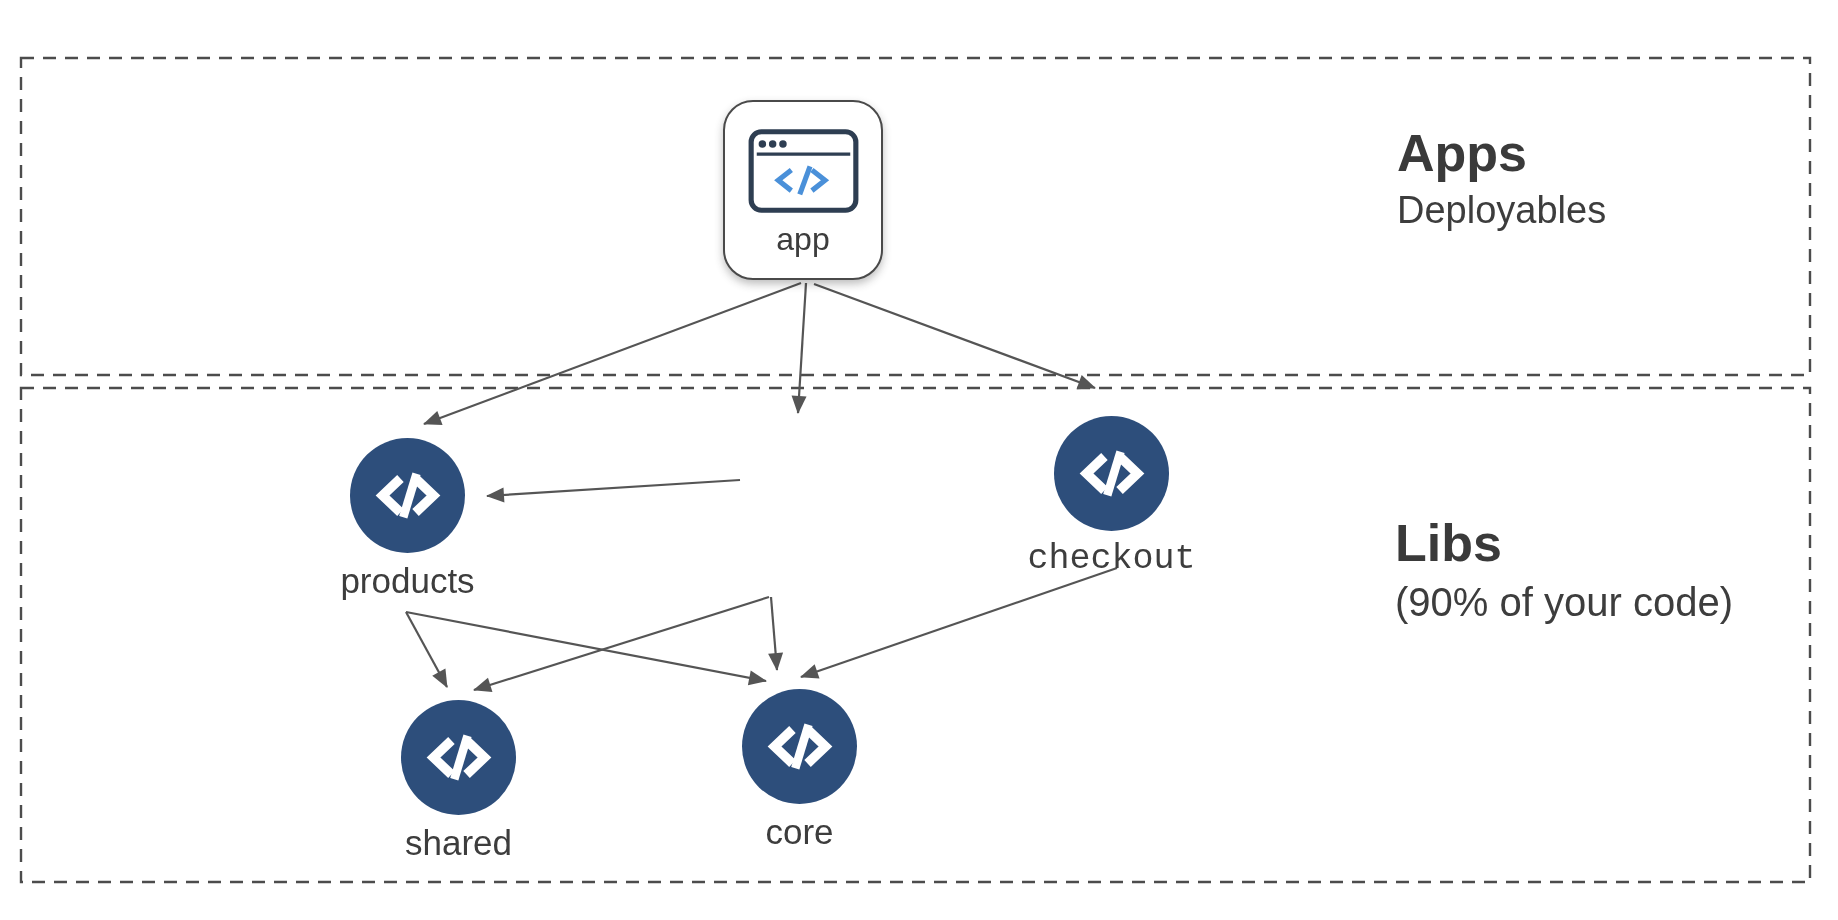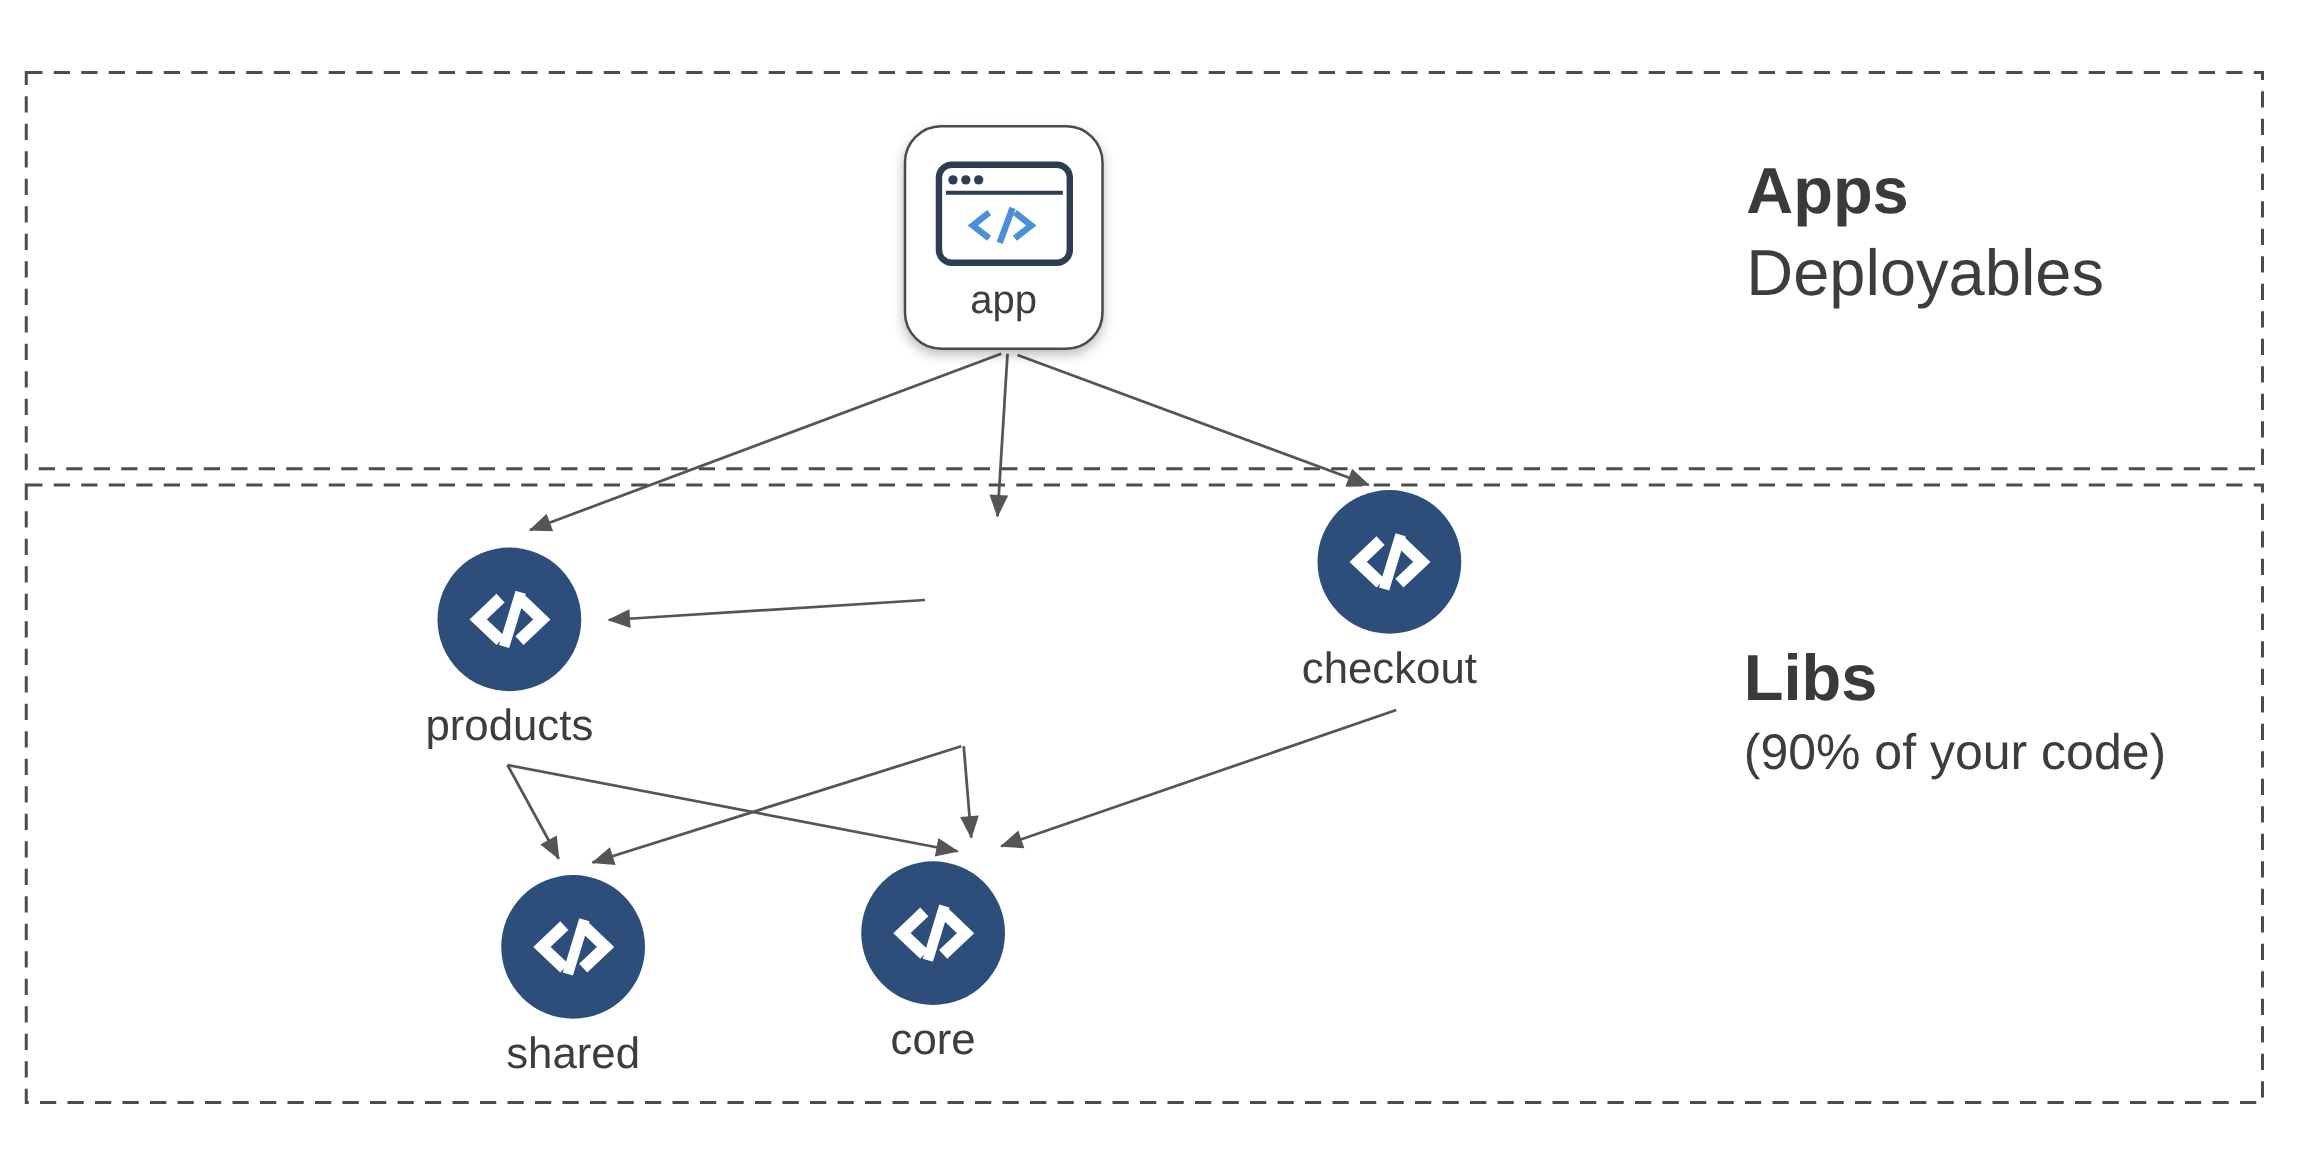--- a/index.html
+++ b/index.html
@@ -15,21 +15,21 @@
     position: absolute;
     left: 0; top: 0;
     width: 1838px; height: 920px;
   }
   .section-border { fill: none; stroke: #4c4c4c; stroke-width: 2.4; stroke-dasharray: 13 9; }
   .edge { stroke: #555555; stroke-width: 2.2; fill: none; }
 
   
   .section-label { position: absolute; color: #3a3a3a; }
   .section-title { font-size: 52px; font-weight: 700; line-height: 1.15; }
-  .section-subtitle { font-size: 52px; font-weight: 400; line-height: 1.2; margin-top: 4px; color: #3d3d3d; }
+  .section-subtitle { font-size: 38px; font-weight: 400; line-height: 1.2; margin-top: 4px; color: #3d3d3d; }
 
   
   .app-card {
     position: absolute;
     left: 723px; top: 100px;
     width: 160px; height: 180px;
     background: #ffffff;
     border: 2.5px solid #4a4a4a;
     border-radius: 30px;
     box-shadow: 0 4px 9px rgba(40,40,40,0.30);
@@ -132,21 +132,21 @@
       <svg class="code-glyph" viewBox="0 0 72 62">
         <path d="M28 13 L9 31 L28 49"></path>
         <path class="slash" d="M45 8 L31 54"></path>
         <path d="M44 13 L63 31 L44 49"></path>
       </svg>
     </div>
     <div class="lib-label">products</div>
   </div>
 
 
-  <div class="lib-node" style="left:1054px; top:392px;">
+  <div class="lib-node" style="left:1054px; top:416px;font-family:Liberation Mono, monospace;">
     <div class="lib-circle">
       <svg class="code-glyph" viewBox="0 0 72 62">
         <path d="M28 13 L9 31 L28 49"></path>
         <path class="slash" d="M45 8 L31 54"></path>
         <path d="M44 13 L63 31 L44 49"></path>
       </svg>
     </div>
     <div class="lib-label">checkout</div>
   </div>
 
@@ -154,21 +154,21 @@
     <div class="lib-circle">
       <svg class="code-glyph" viewBox="0 0 72 62">
         <path d="M28 13 L9 31 L28 49"></path>
         <path class="slash" d="M45 8 L31 54"></path>
         <path d="M44 13 L63 31 L44 49"></path>
       </svg>
     </div>
     <div class="lib-label">shared</div>
   </div>
 
-  <div class="lib-node" style="left:689px; top:689px;justify-content:center;">
+  <div class="lib-node" style="left:742px; top:689px;justify-content:center;">
     <div class="lib-circle">
       <svg class="code-glyph" viewBox="0 0 72 62">
         <path d="M28 13 L9 31 L28 49"></path>
         <path class="slash" d="M45 8 L31 54"></path>
         <path d="M44 13 L63 31 L44 49"></path>
       </svg>
     </div>
     <div class="lib-label">core</div>
   </div>
 

